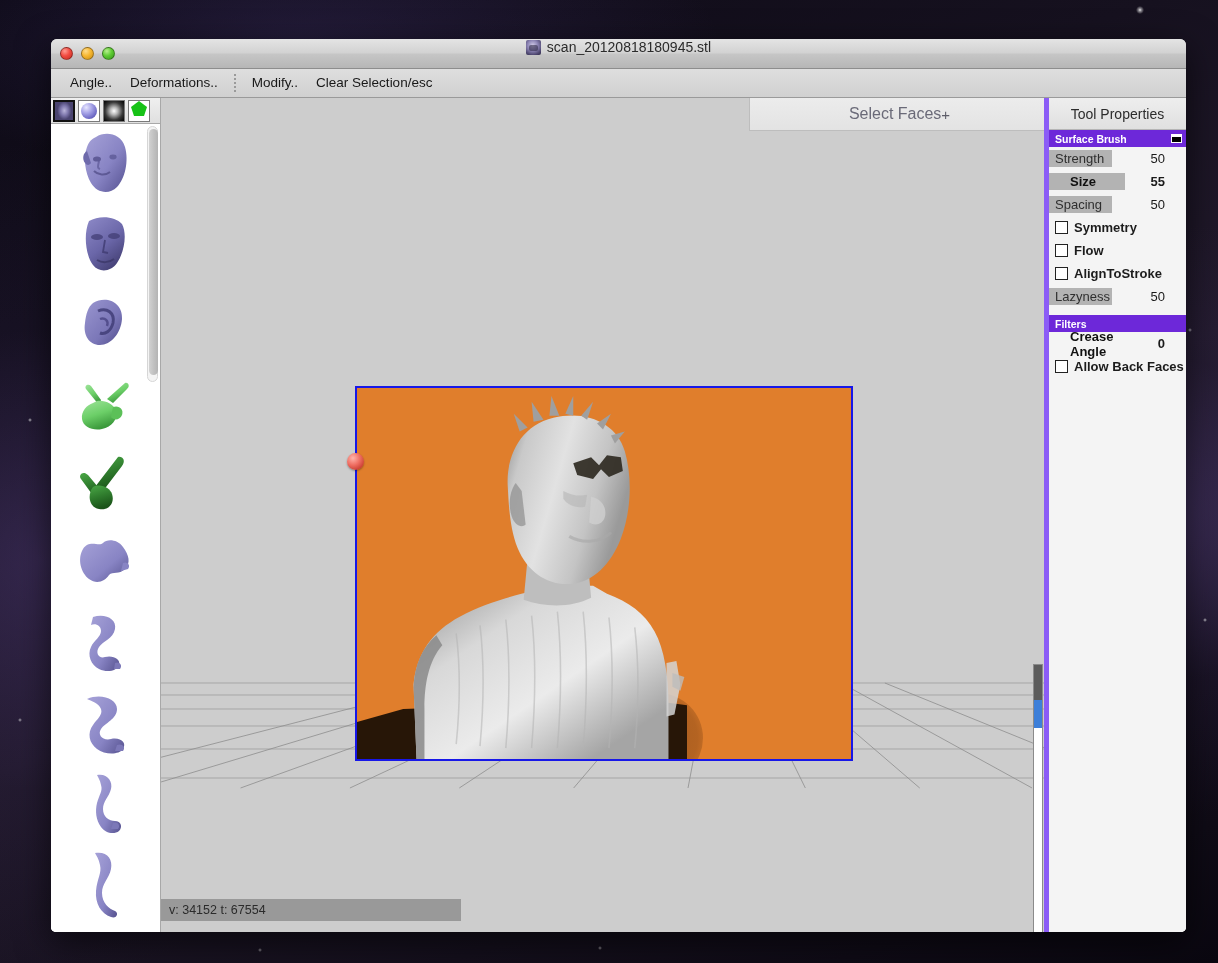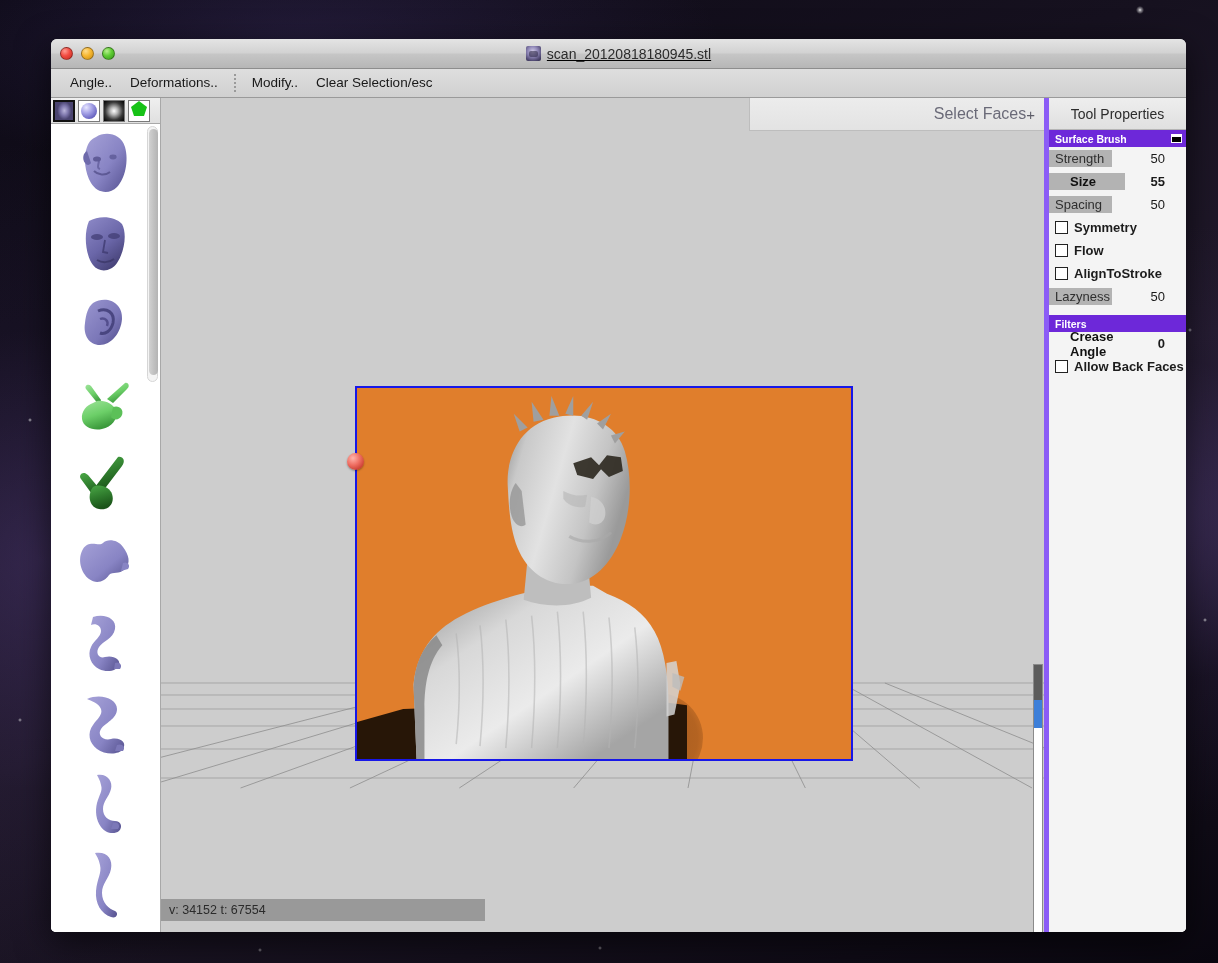--- a/index.html
+++ b/index.html
@@ -43,23 +43,22 @@
     overflow: hidden;
     background: #d6d6d6;
   }
 
   #titlebar {
     position: relative;
     height: 29px;
     background: linear-gradient(180deg, #e4e4e4 0%, #d2d2d2 48%, #c6c6c6 52%, #b6b6b6 100%);
     border-bottom: 1px solid #8d8d8d;
     display: flex;
-    align-items: center;
+    align-items: flex-start;
     justify-content: center;
-    text-decoration: underline;
   }
   .traffic {
     position: absolute;
     left: 9px; top: 8px;
     display: flex;
     gap: 8px;
   }
   .light {
     width: 13px; height: 13px;
     border-radius: 50%;
@@ -212,21 +211,21 @@
   #vp-header {
     position: absolute;
     left: 588px; top: 0px;
     width: 299px; height: 33px;
     background: linear-gradient(180deg, #ececec 0%, #e3e3e3 100%);
     border: 1px solid #bdbdbd;
     border-top: none;
     box-sizing: border-box;
     display: flex;
     align-items: center;
-    justify-content: flex-end;
+    justify-content: center;
     padding: 0 12px 0 14px;
   }
   #vp-header-title {
     font-size: 16px;
     color: #6a6a78;
   }
   #vp-header-plus {
     font-size: 15px;
     color: #5d5d68;
   }
@@ -290,21 +289,21 @@
     position: absolute;
     left: 0px; top: 35px;
     width: 100%; height: 28px;
     background: #3d7fd9;
   }
 
   
   #statusbar {
     position: absolute;
     left: 0; bottom: 12px;
-    width: 324px; height: 22px;
+    width: 300px; height: 22px;
     background: rgba(150,150,150,0.95);
     display: flex;
     align-items: center;
     padding-left: 8px;
     box-sizing: border-box;
     font-size: 12.5px;
     color: #2b2b2b;
   }
 
   

